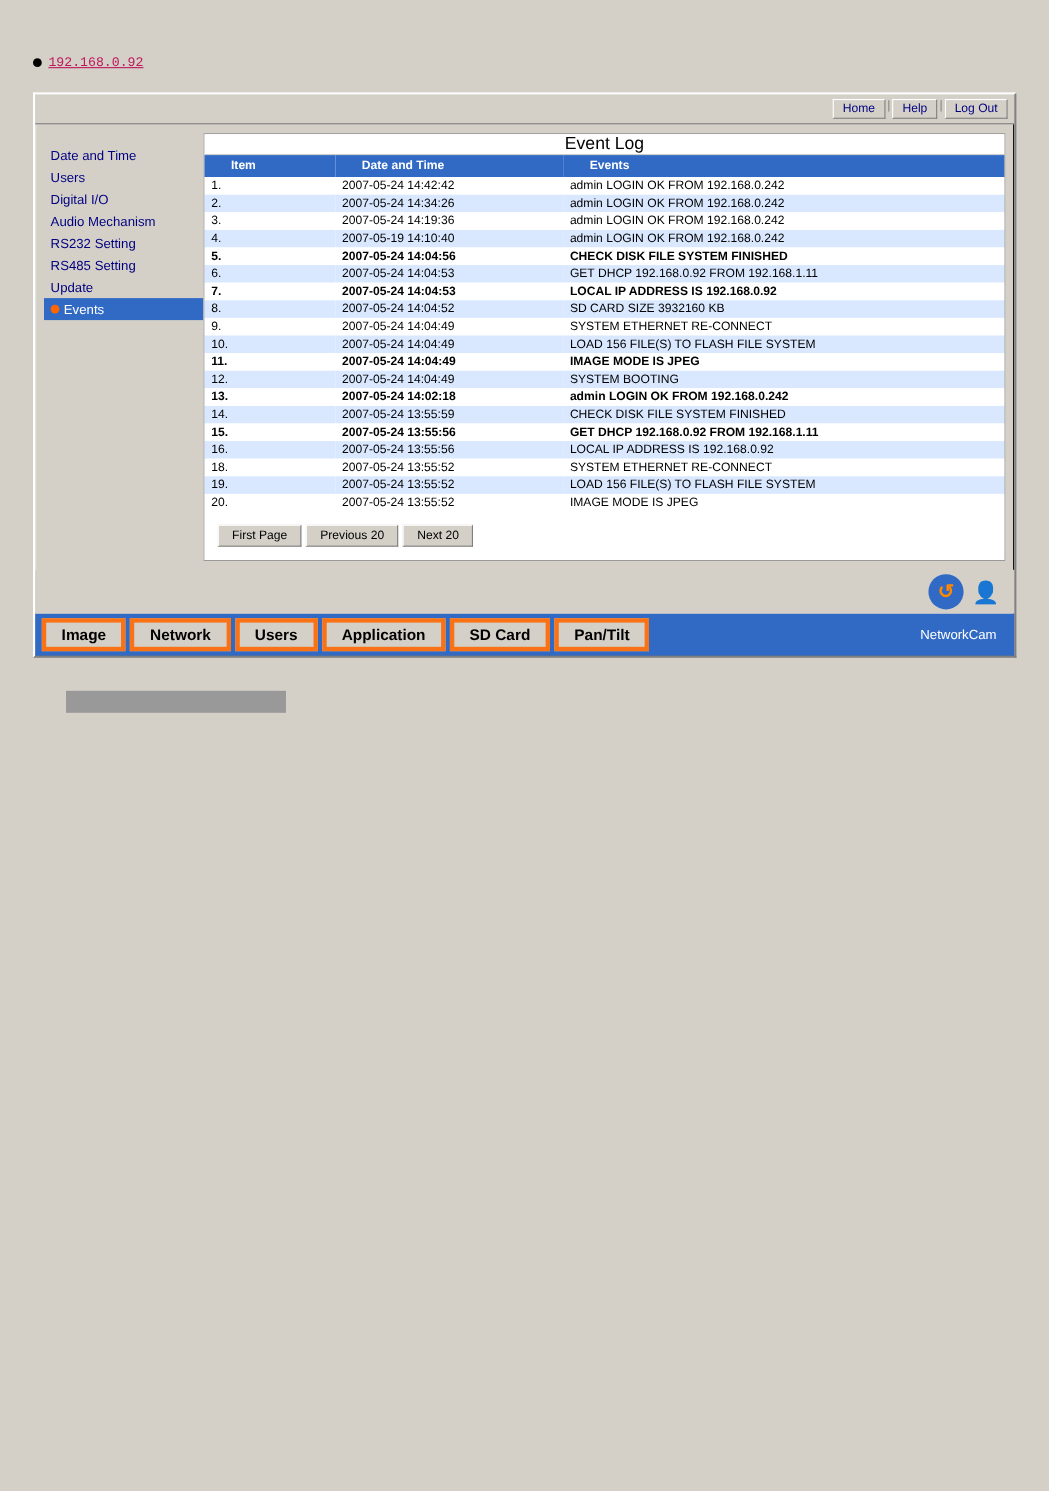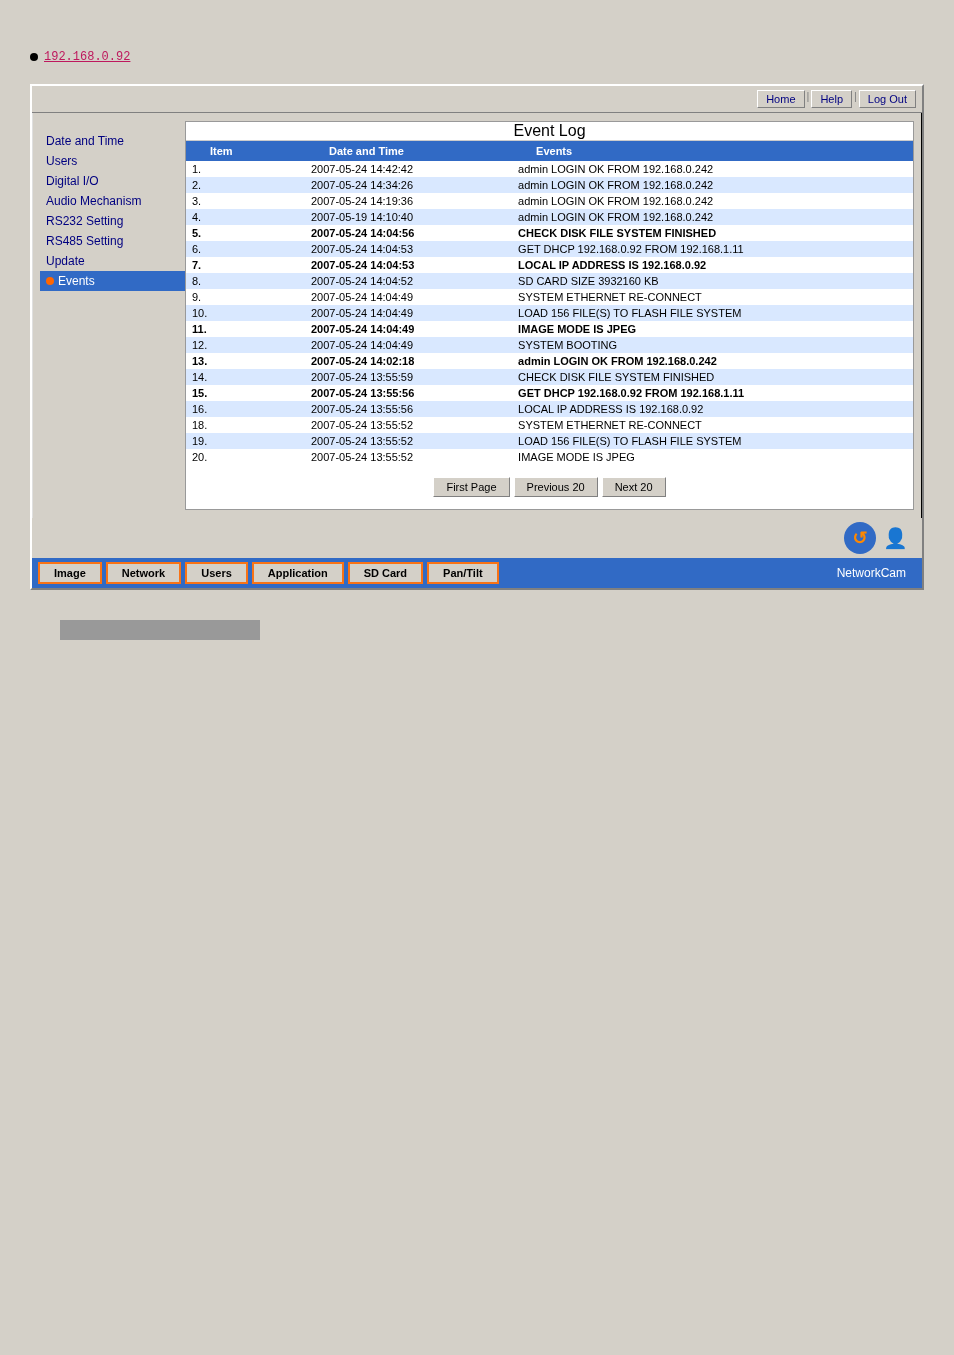--- a/index.html
+++ b/index.html
@@ -153,21 +153,20 @@
       white-space: nowrap;
     }
 
     .event-table .bold-row td {
       font-weight: bold;
     }
 
     
     .pagination {
       display: flex;
-      justify-content: center;
       gap: 4px;
       padding: 12px;
       background: #fff;
     }
 
     .page-btn {
       background: #d4d0c8;
       border: 1px solid #808080;
       border-top: 1px solid #fff;
       border-left: 1px solid #fff;
@@ -207,23 +206,23 @@
     .bottom-nav {
       background: #316ac5;
       display: flex;
       padding: 4px 6px;
       gap: 4px;
       align-items: center;
     }
 
     .nav-tab {
       background: #d4d0c8;
-      border: 2px solid #f97316;
+      border: 4px solid #f97316;
       padding: 3px 14px;
-      font-size: 11px;
+      font-size: 14px;
       font-weight: bold;
       cursor: pointer;
       color: #000;
     }
 
     .brand-label {
       margin-left: auto;
       color: #fff;
       font-size: 12px;
       font-weight: normal;

